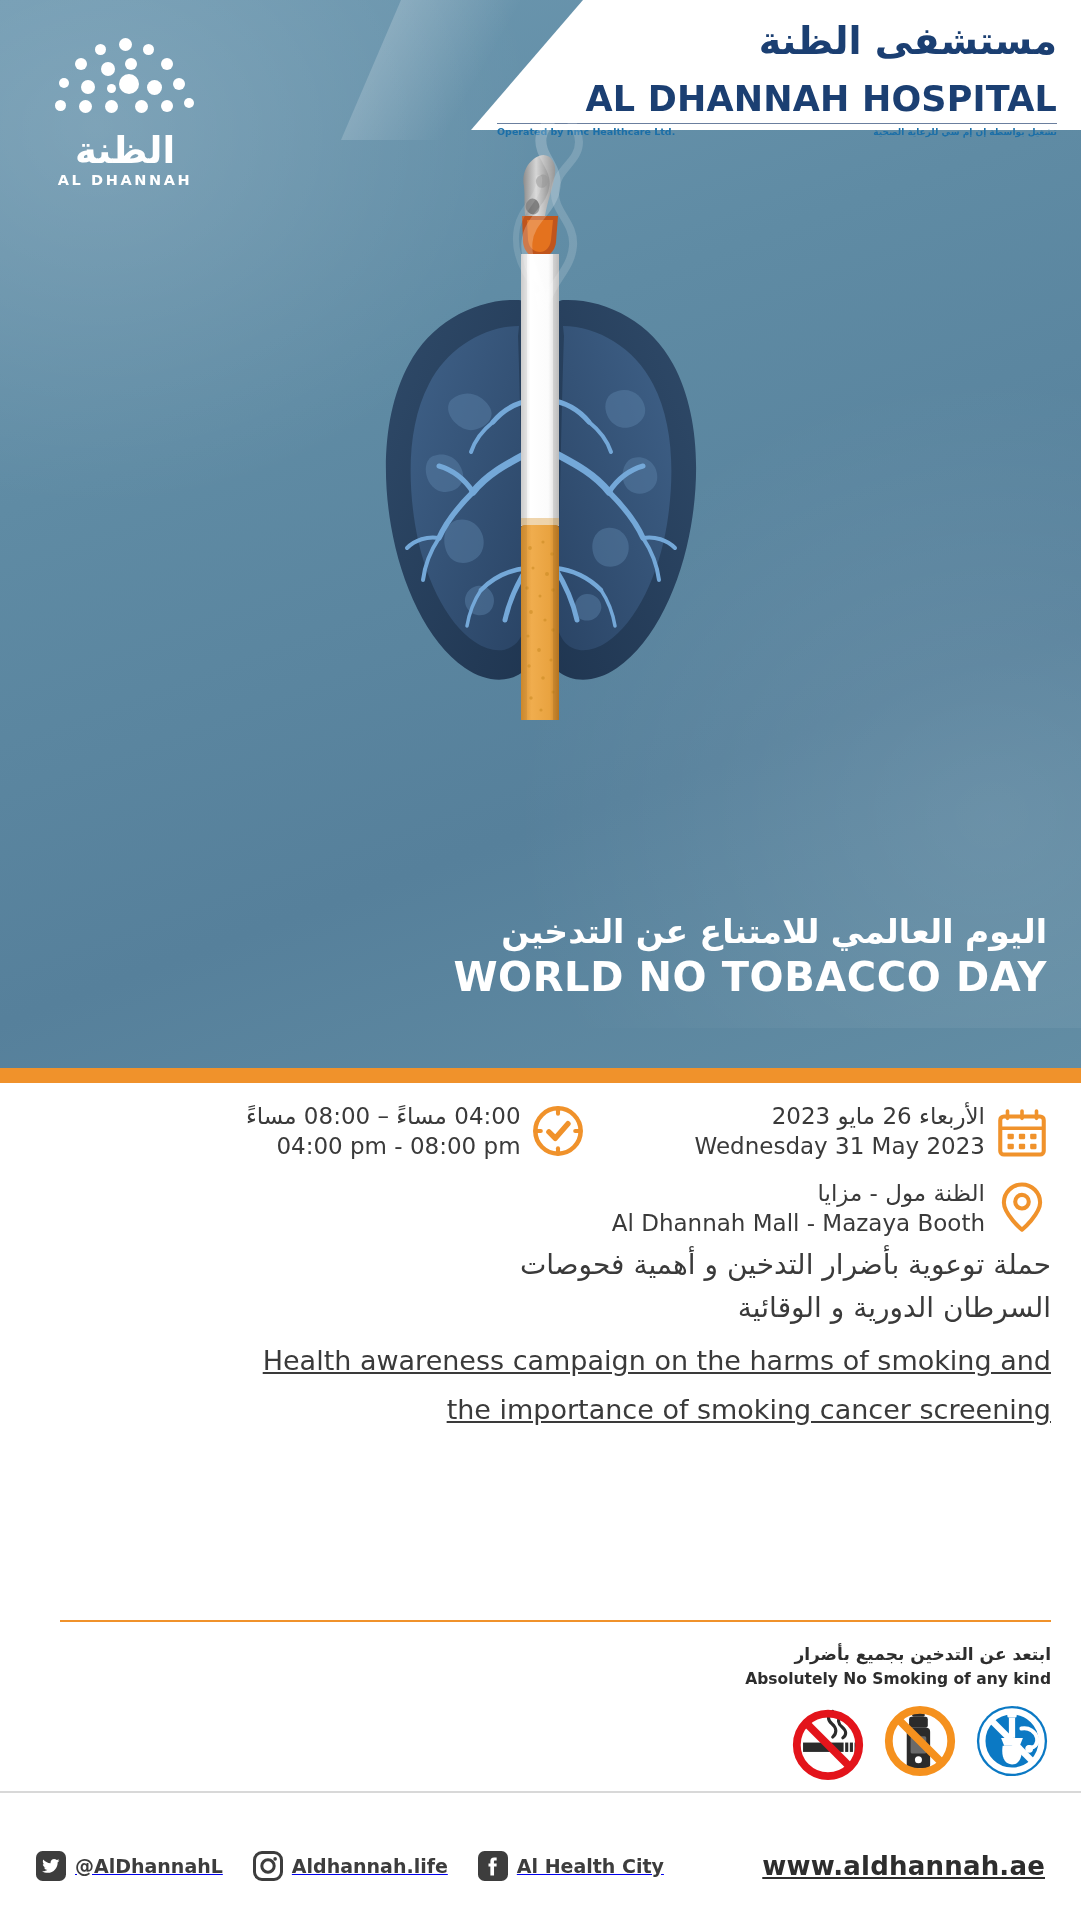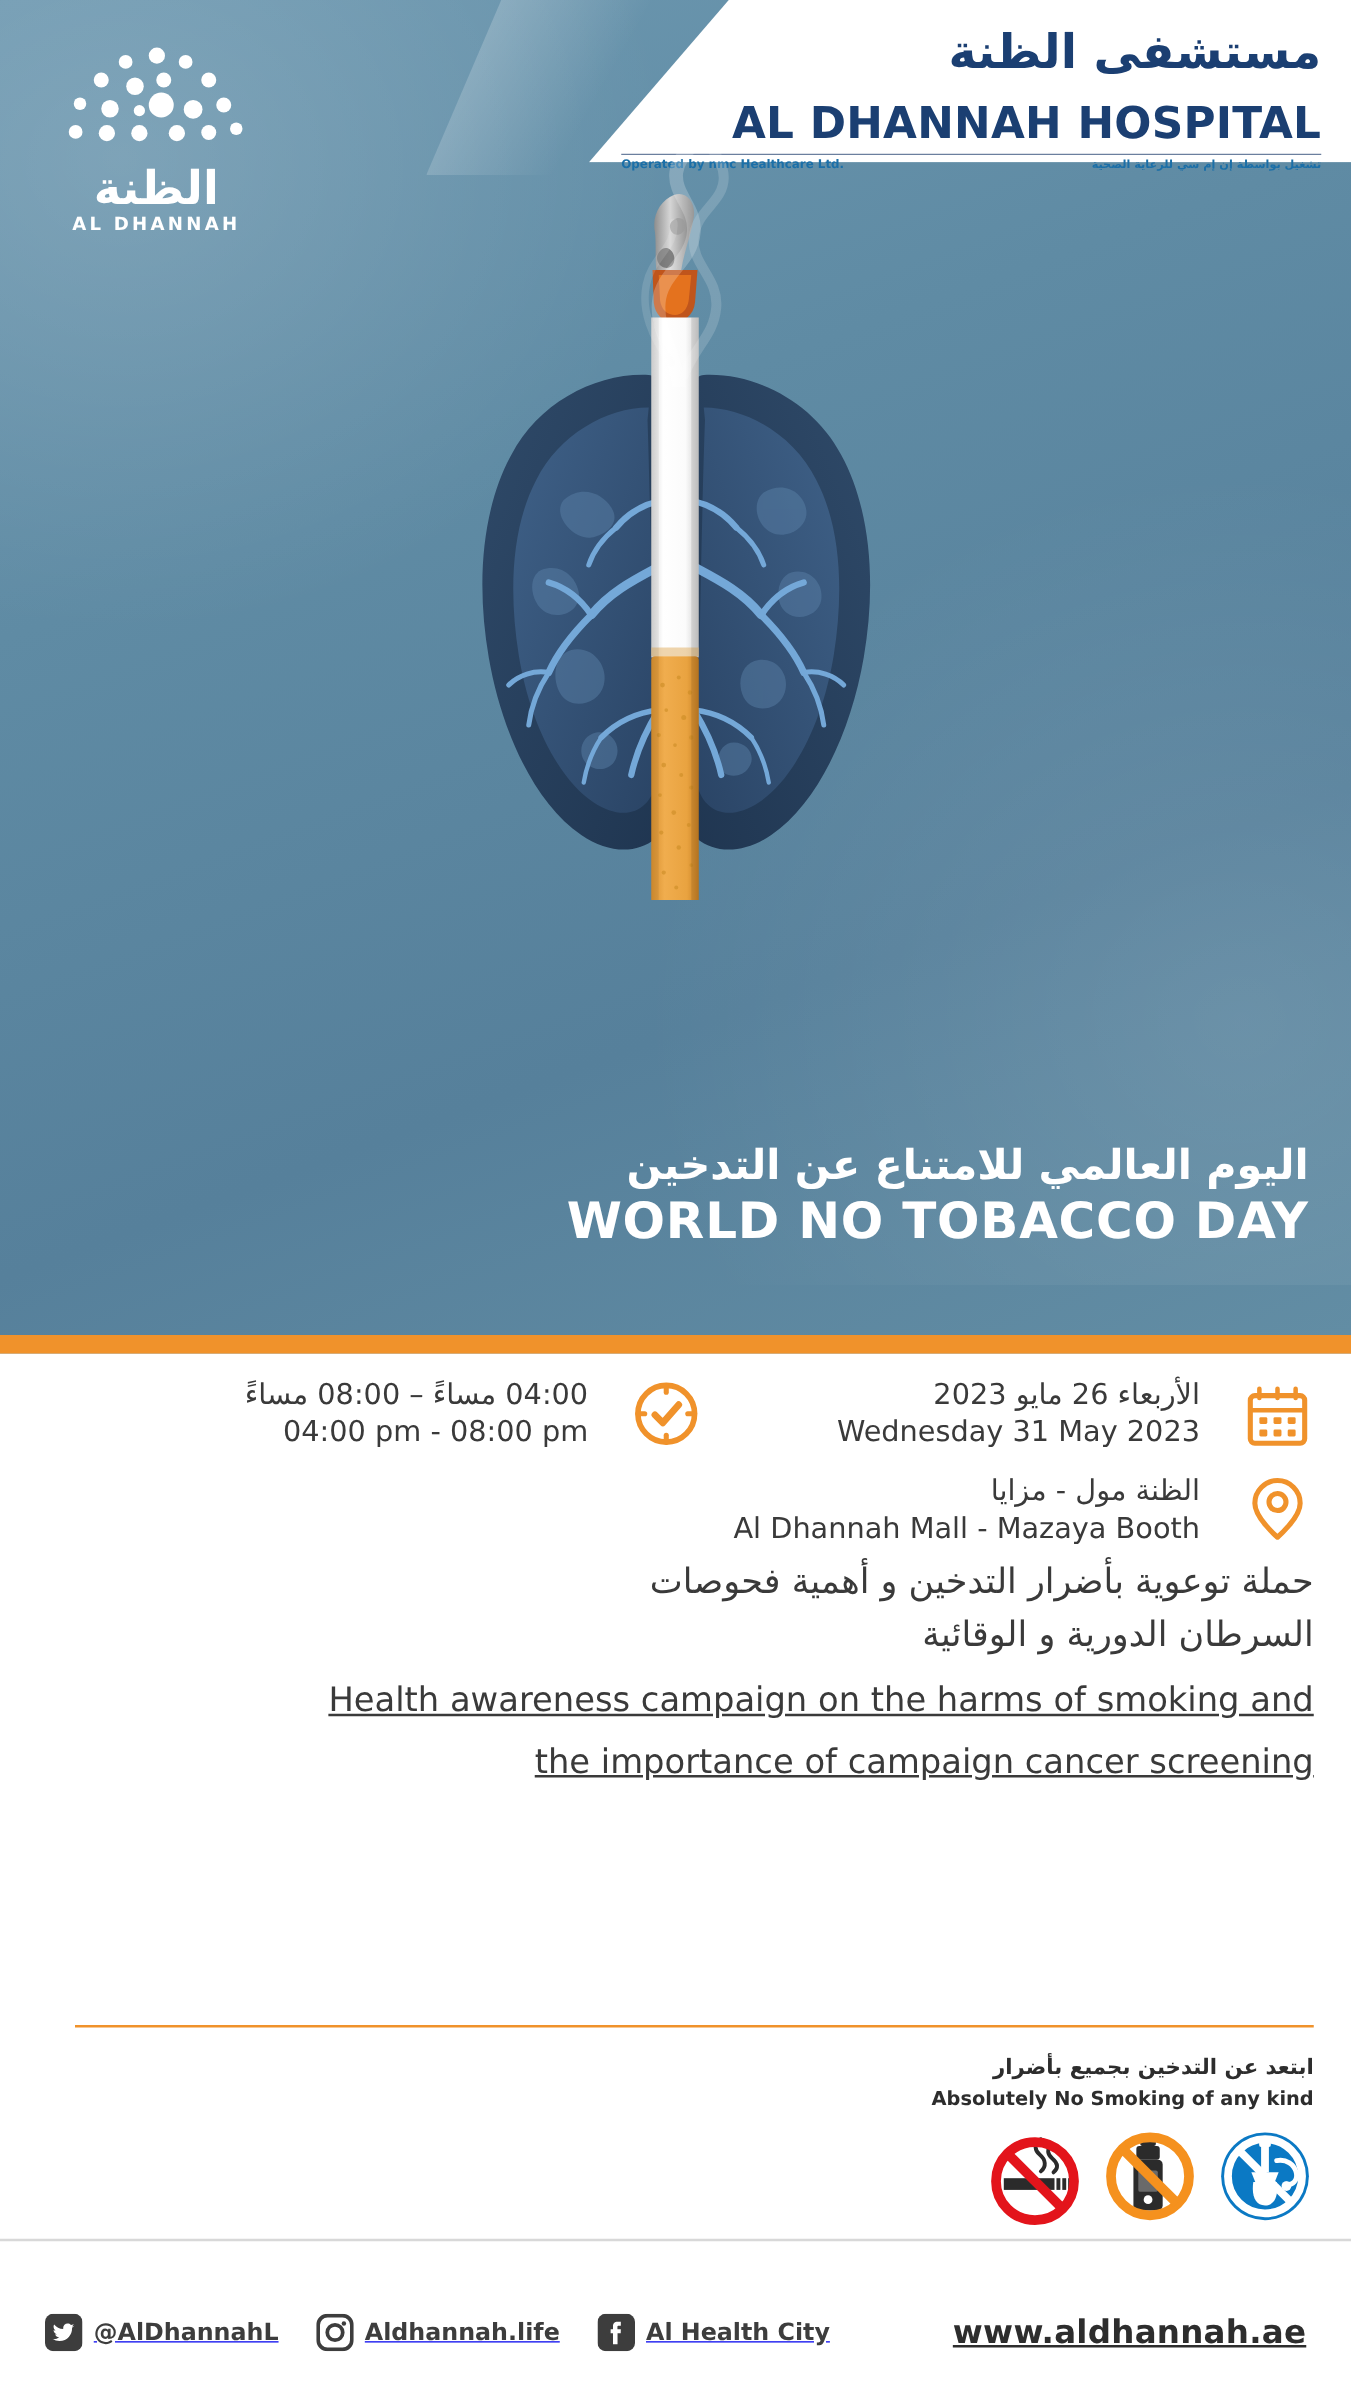--- a/index.html
+++ b/index.html
@@ -88,21 +88,21 @@
   
   .orange-bar{ position:absolute; left:0; top:1068px; width:1081px; height:15px; background:#f0922b; }
 
   
   .body-wrap{
     position:absolute; left:0; top:1083px; width:1081px; height:838px; background:#fff;
   }
 
   .info-grid{ position:absolute; left:0; top:18px; width:1081px; }
   .info-row{ display:flex; align-items:flex-start; justify-content:flex-end; padding:0 30px; }
-  .info-col{ display:flex; align-items:center; gap:33px; }
+  .info-col{ display:flex; align-items:center; gap:8px; }
   .info-text{ text-align:right; color:#3a3a3a; line-height:1.32; }
   .info-text .ar{ font-size:23px; direction:rtl; white-space:nowrap; }
   .info-text .en{ font-size:23px; white-space:nowrap; }
 
   .ico{ flex:0 0 auto; width:58px; height:58px; }
 
   .row-datetime{ gap:54px; }
   .loc-row{ margin-top:16px; }
 
   
@@ -396,21 +396,21 @@
           <circle cx="32" cy="25" r="7.5" fill="none" stroke="#f0922b" stroke-width="4.5"></circle>
         </svg>
       </div>
     </div>
   </div>
 
   <div class="campaign">
     <div class="ar">حملة توعوية بأضرار التدخين و أهمية فحوصات</div>
     <div class="ar">السرطان الدورية و الوقائية</div>
     <div class="en">Health awareness campaign on the harms of smoking and</div>
-    <div class="en">the importance of campaign cancer screening</div>
+    <div class="en">the importance of smoking cancer screening</div>
   </div>
 
   <div class="thin-rule"></div>
 
   <div class="nosmoke">
     <div class="ar">ابتعد عن التدخين بجميع بأضرار</div>
     <div class="en">Absolutely No Smoking of any kind</div>
 
     <div class="signs">
 

